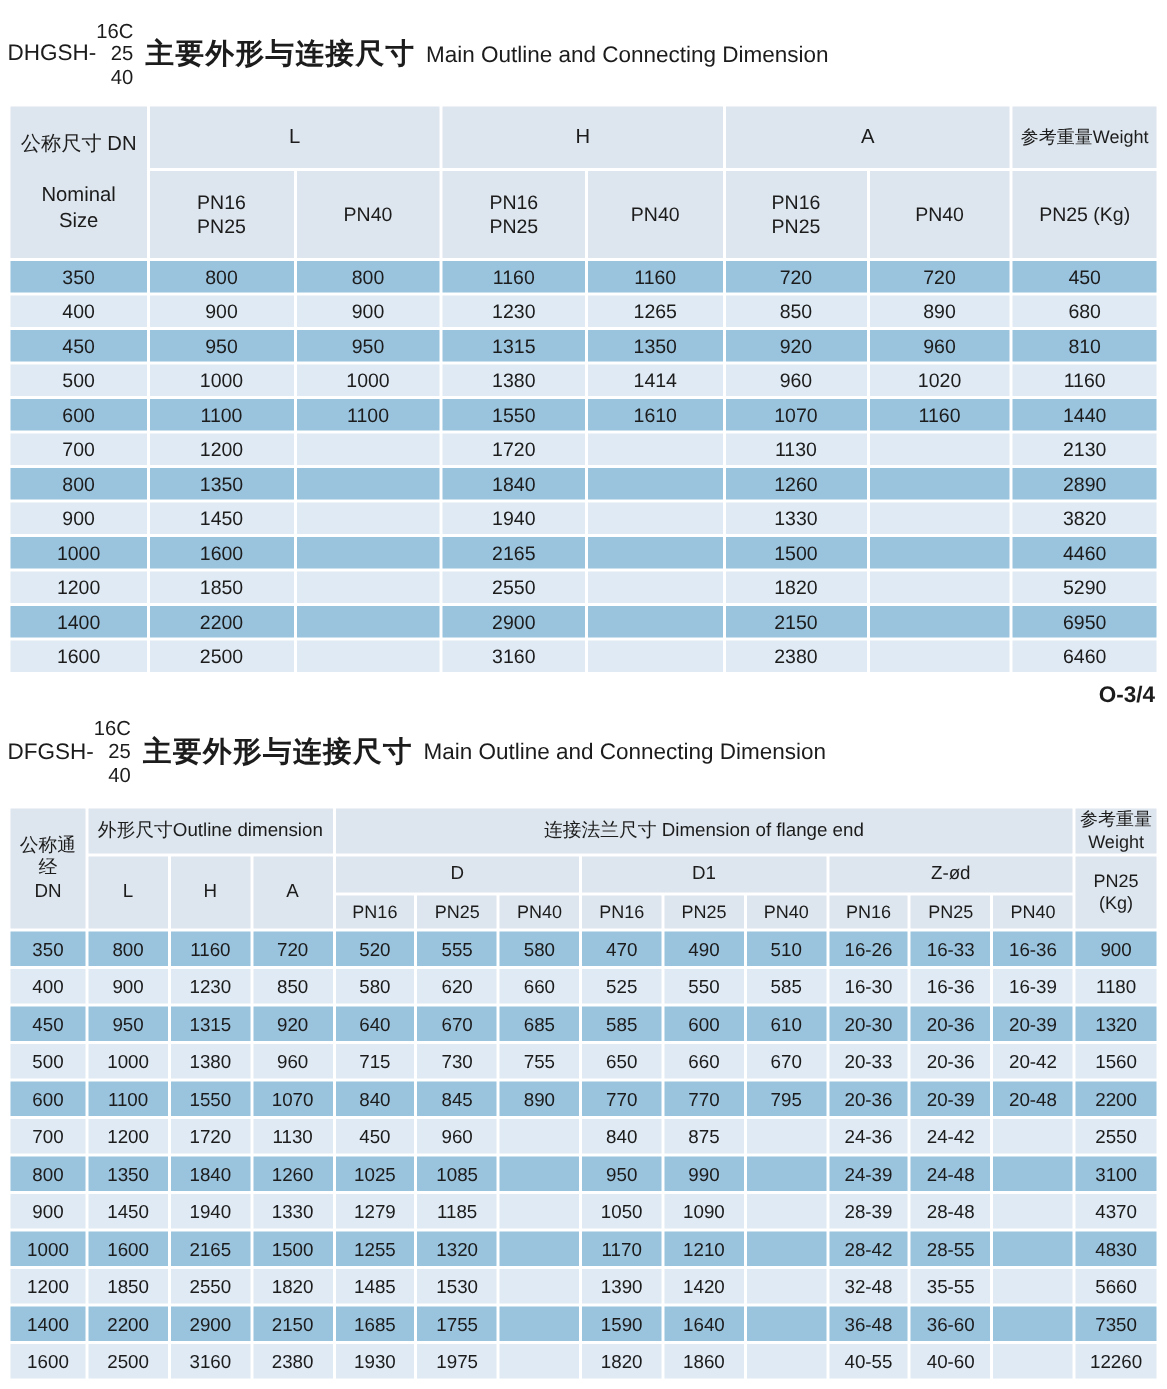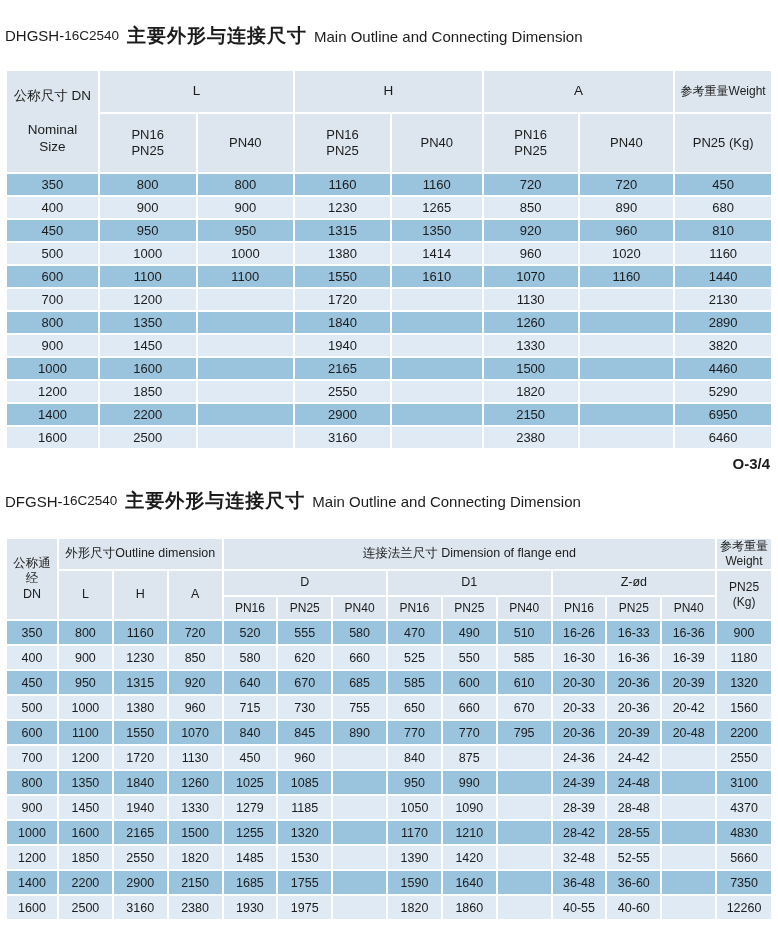--- a/index.html
+++ b/index.html
@@ -27,21 +27,21 @@
   }
   .model-block {
     display: inline-flex;
     align-items: center;
     font-size: 15px;
     line-height: 1;
   }
   .model-prefix { white-space: nowrap; }
   .model-variants {
     display: inline-flex;
-    flex-direction: row;
+    flex-direction: column;
     font-size: 13.5px;
     line-height: 1.15;
     text-align: right;
   }
   .title-cn {
     font-size: 19px;
     font-weight: 700;
     margin-left: 8px;
     letter-spacing: 1px;
     white-space: nowrap;
@@ -496,21 +496,21 @@
           <td>1850</td>
           <td>2550</td>
           <td>1820</td>
           <td>1485</td>
           <td>1530</td>
           <td></td>
           <td>1390</td>
           <td>1420</td>
           <td></td>
           <td>32-48</td>
-          <td>52-55</td>
+          <td>35-55</td>
           <td></td>
           <td>5660</td>
         </tr>
         <tr>
           <td>1400</td>
           <td>2200</td>
           <td>2900</td>
           <td>2150</td>
           <td>1685</td>
           <td>1755</td>

